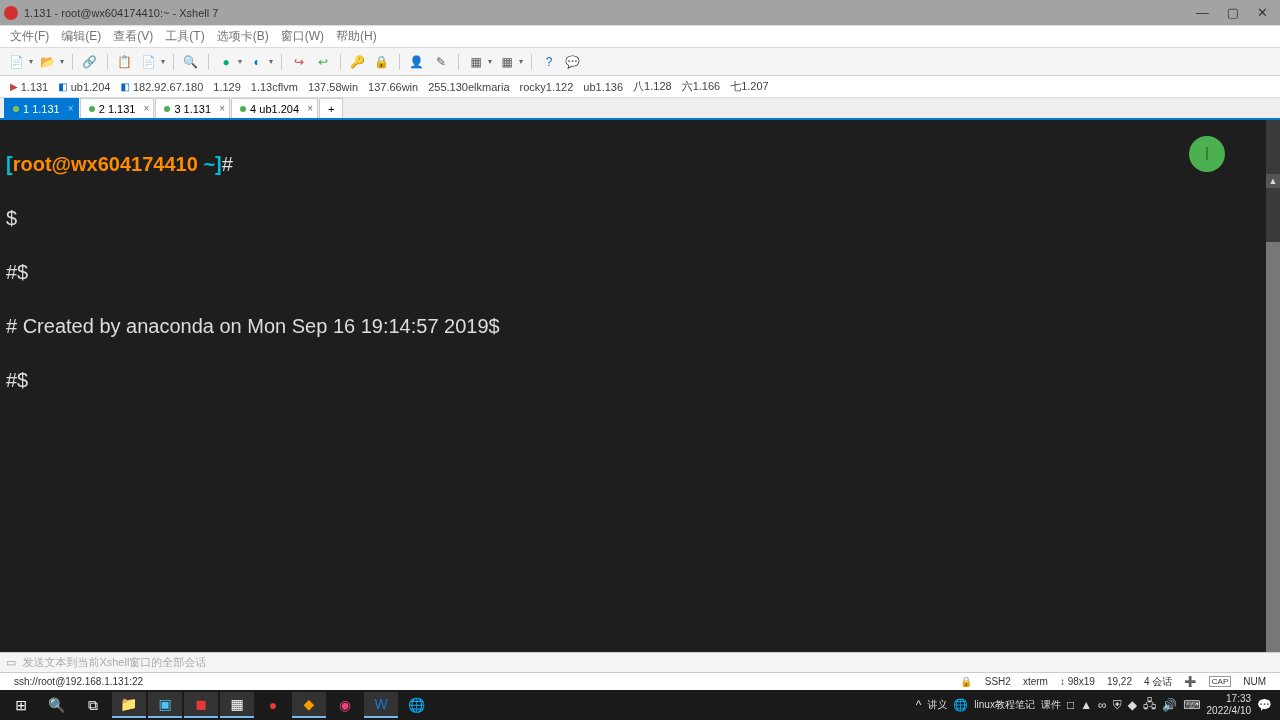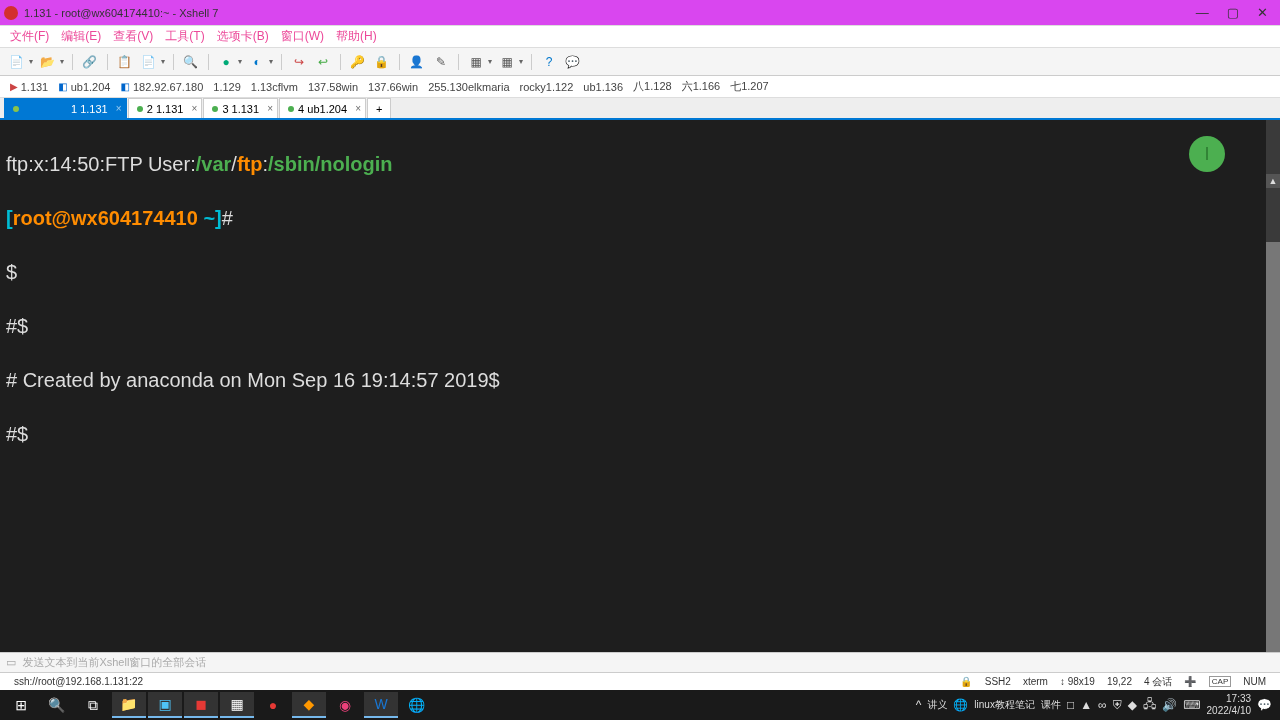--- a/index.html
+++ b/index.html
@@ -1,39 +1,39 @@
 <!DOCTYPE html>
 <html><head>
 <meta charset="utf-8">
 <style>
 * { margin: 0; padding: 0; box-sizing: border-box; font-family: "Microsoft YaHei", Arial, sans-serif; }
 body { width: 1280px; height: 720px; background: #f0f0f0; overflow: hidden; }
 
-.titlebar { height: 26px; background: #d946ef; display: flex; align-items: center; padding: 8px 4px; border-bottom: 1px solid #ddd; }
+.titlebar { height: 26px; background: #a3a3a3; display: flex; align-items: center; padding: 8px 4px; border-bottom: 1px solid #ddd; }
 .titlebar .app-icon { width: 14px; height: 14px; background: #d32f2f; border-radius: 7px; margin-right: 6px; display: inline-block; }
 .titlebar .title-text { font-size: 11px; color: #333; flex: 1; }
 .titlebar .win-btns { display: flex; gap: 18px; padding-right: 8px; }
 .titlebar .win-btn { font-size: 13px; color: #333; cursor: pointer; }
 
-.menubar { height: 22px; background: #fff; display: flex; align-items: center; padding: 0 10px; gap: 12px; font-size: 12px; color: #ec4899; border-bottom: 1px solid #ddd; }
+.menubar { height: 22px; background: #fff; display: flex; align-items: center; padding: 0 10px; gap: 12px; font-size: 12px; color: #737373; border-bottom: 1px solid #ddd; }
 .menubar .menu-item { cursor: pointer; }
 
 .toolbar { height: 28px; background: #f5f5f5; display: flex; align-items: center; padding: 0 8px; gap: 6px; border-bottom: 1px solid #ccc; }
 .toolbar .tbtn { width: 18px; height: 18px; display: inline-flex; align-items: center; justify-content: center; font-size: 12px; color: #555; cursor: pointer; }
 .toolbar .sep { width: 1px; height: 16px; background: #ccc; margin: 0 2px; }
 .toolbar .drop { font-size: 8px; color: #666; margin-left: -3px; }
 
 .hostbar { height: 22px; background: #fff; display: flex; align-items: center; padding: 0 10px; gap: 10px; font-size: 11px; color: #444; border-bottom: 1px solid #ddd; }
 .hostbar .host { display: flex; align-items: center; gap: 3px; cursor: pointer; }
 .hostbar .hicon { font-size: 10px; color: #c44; }
 .hostbar .hicon.blue { color: #06c; }
 
 .tabbar { height: 22px; background: #eee; display: flex; align-items: flex-end; padding: 0 4px; border-bottom: 2px solid #0078d4; }
 .tab { height: 20px; padding: 0 18px 0 8px; display: flex; align-items: center; font-size: 11px; border: 1px solid #ccc; border-bottom: none; margin-right: 1px; background: #fff; position: relative; cursor: pointer; }
-.tab.active { background: #0078d4; color: #fff; border-color: #0078d4; gap: 48px; }
+.tab.active { background: #0078d4; color: #fff; border-color: #0078d4; }
 .tab .dot { width: 6px; height: 6px; border-radius: 3px; background: #4caf50; margin-right: 4px; }
 .tab.active .dot { background: #8bc34a; }
 .tab .tx { position: absolute; right: 4px; font-size: 10px; opacity: .6; }
 .tab.add { padding: 0 8px; }
 
 .terminal { height: 532px; background: #1e1e1e; padding: 4px 6px; font-family: "Consolas", "Courier New", monospace; font-size: 20px; line-height: 27px; color: #ddd; white-space: pre; position: relative; overflow: hidden; }
 .terminal .line { white-space: pre; }
 .orange { color: #ff8c00; }
 .cyan { color: #00bcd4; }
 .green { color: #4caf50; }
@@ -182,21 +182,20 @@
     </div>
   <div class="tab">
       <span class="dot"></span>
       <span>4 ub1.204</span>
       <span class="tx">×</span>
     </div>
   <div class="tab add">+</div>
 </div>
 
 <div class="terminal">
-<div class="line"><span>ftp:x:14:50:FTP User:</span><span class="green bold">/var</span><span>/</span><span class="orange bold">ftp</span><span>:</span><span class="green bold">/sbin/nologin</span></div>
 <div class="line"><span class="cyan bold">[</span><span class="orange bold">root@wx604174410</span><span> </span><span class="cyan bold">~</span><span class="cyan bold">]</span><span>#</span></div>
 <div class="line">$</div>
 <div class="line">#$</div>
 <div class="line"># Created by anaconda on Mon Sep 16 19:14:57 2019$</div>
 <div class="line">#$</div>
 
 
 
 
 

